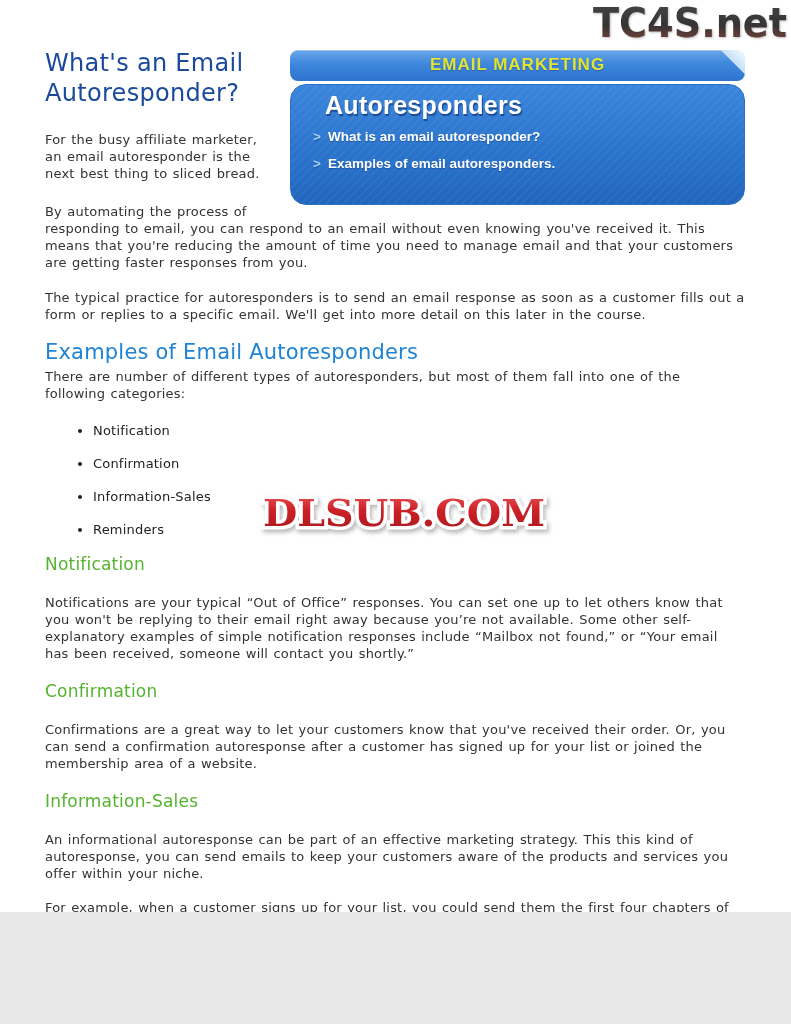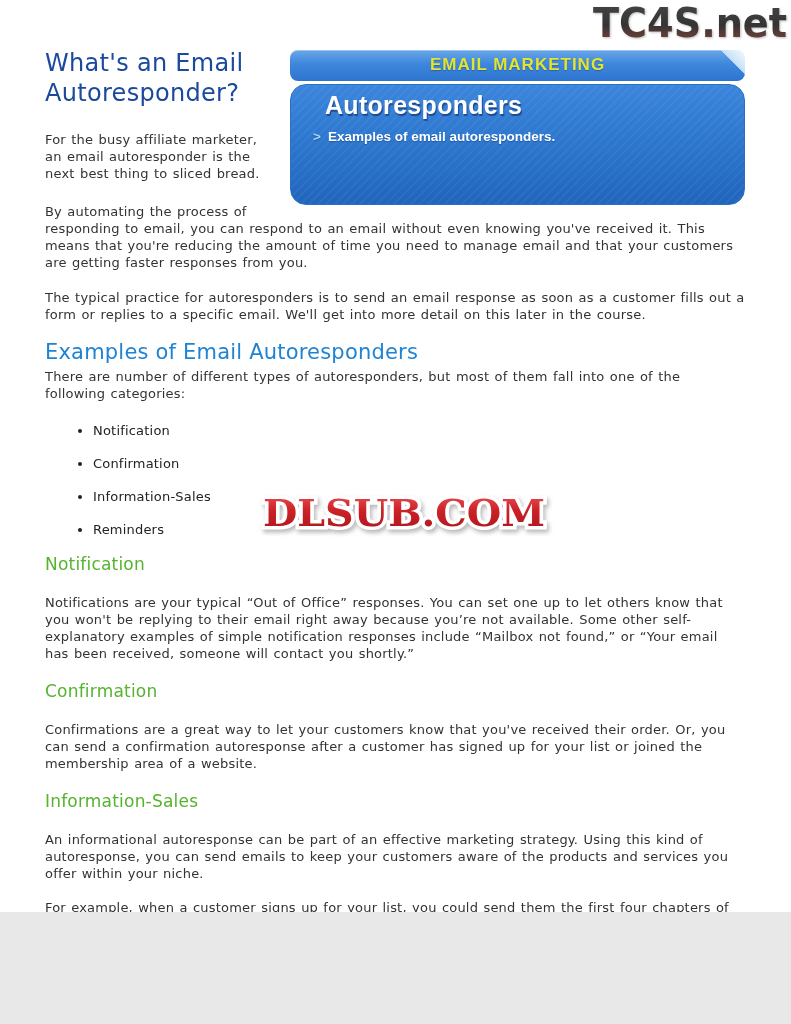--- a/index.html
+++ b/index.html
@@ -154,20 +154,23 @@
   <div class="content">
 
     <div class="infobox">
       <div class="infobox-header">
         <span class="infobox-header-label">EMAIL MARKETING</span>
       </div>
       <div class="infobox-fold"></div>
       <div class="infobox-body">
         <div class="infobox-title">Autoresponders</div>
         <div class="infobox-item">
+          <span class="chev">&gt;</span><span>What is an email autoresponder?</span>
+        </div>
+        <div class="infobox-item">
           <span class="chev">&gt;</span><span>Examples of email autoresponders.</span>
         </div>
       </div>
     </div>
 
     <h1 class="doc-title">What's an Email Autoresponder?</h1>
 
     <p class="body-text mt23">For the busy affiliate marketer, an email autoresponder is the next best thing to sliced bread.</p>
 
     <p class="body-text mt21">By automating the process of responding to email, you can respond to an email without even knowing you've received it. This means that you're reducing the amount of time you need to manage email and that your customers are getting faster responses from you.</p>
@@ -185,21 +188,21 @@
       <li>Reminders</li>
     </ul>
 
     <h3 class="sub-heading first">Notification</h3>
     <p class="body-text mt19">Notifications are your typical “Out of Office” responses. You can set one up to let others know that you won't be replying to their email right away because you’re not available. Some other self-explanatory examples of simple notification responses include “Mailbox not found,” or “Your email has been received, someone will contact you shortly.”</p>
 
     <h3 class="sub-heading">Confirmation</h3>
     <p class="body-text mt19">Confirmations are a great way to let your customers know that you've received their order. Or, you can send a confirmation autoresponse after a customer has signed up for your list or joined the membership area of a website.</p>
 
     <h3 class="sub-heading">Information-Sales</h3>
-    <p class="body-text mt19">An informational autoresponse can be part of an effective marketing strategy. Using this kind of autoresponse, you can send emails to keep your customers aware of the products and services you offer within your niche.</p>
+    <p class="body-text mt19">An informational autoresponse can be part of an effective marketing strategy. This this kind of autoresponse, you can send emails to keep your customers aware of the products and services you offer within your niche.</p>
     <p class="body-text mt17">For example, when a customer signs up for your list, you could send them the first four chapters of an ebook in four emails. Then you could offer them the rest of the ebook through the emails you use to deliver the free chapters. This is an easy and time-tested method of selling products.</p>
 
   </div>
 
   <div class="wm wm-mid">
     <svg width="304" height="56" viewBox="0 0 304 56">
       <defs>
         <linearGradient id="gradMid" x1="0" y1="0" x2="0" y2="1">
           <stop offset="0" stop-color="#ee5a5e"></stop>
           <stop offset="0.45" stop-color="#cc2127"></stop>

